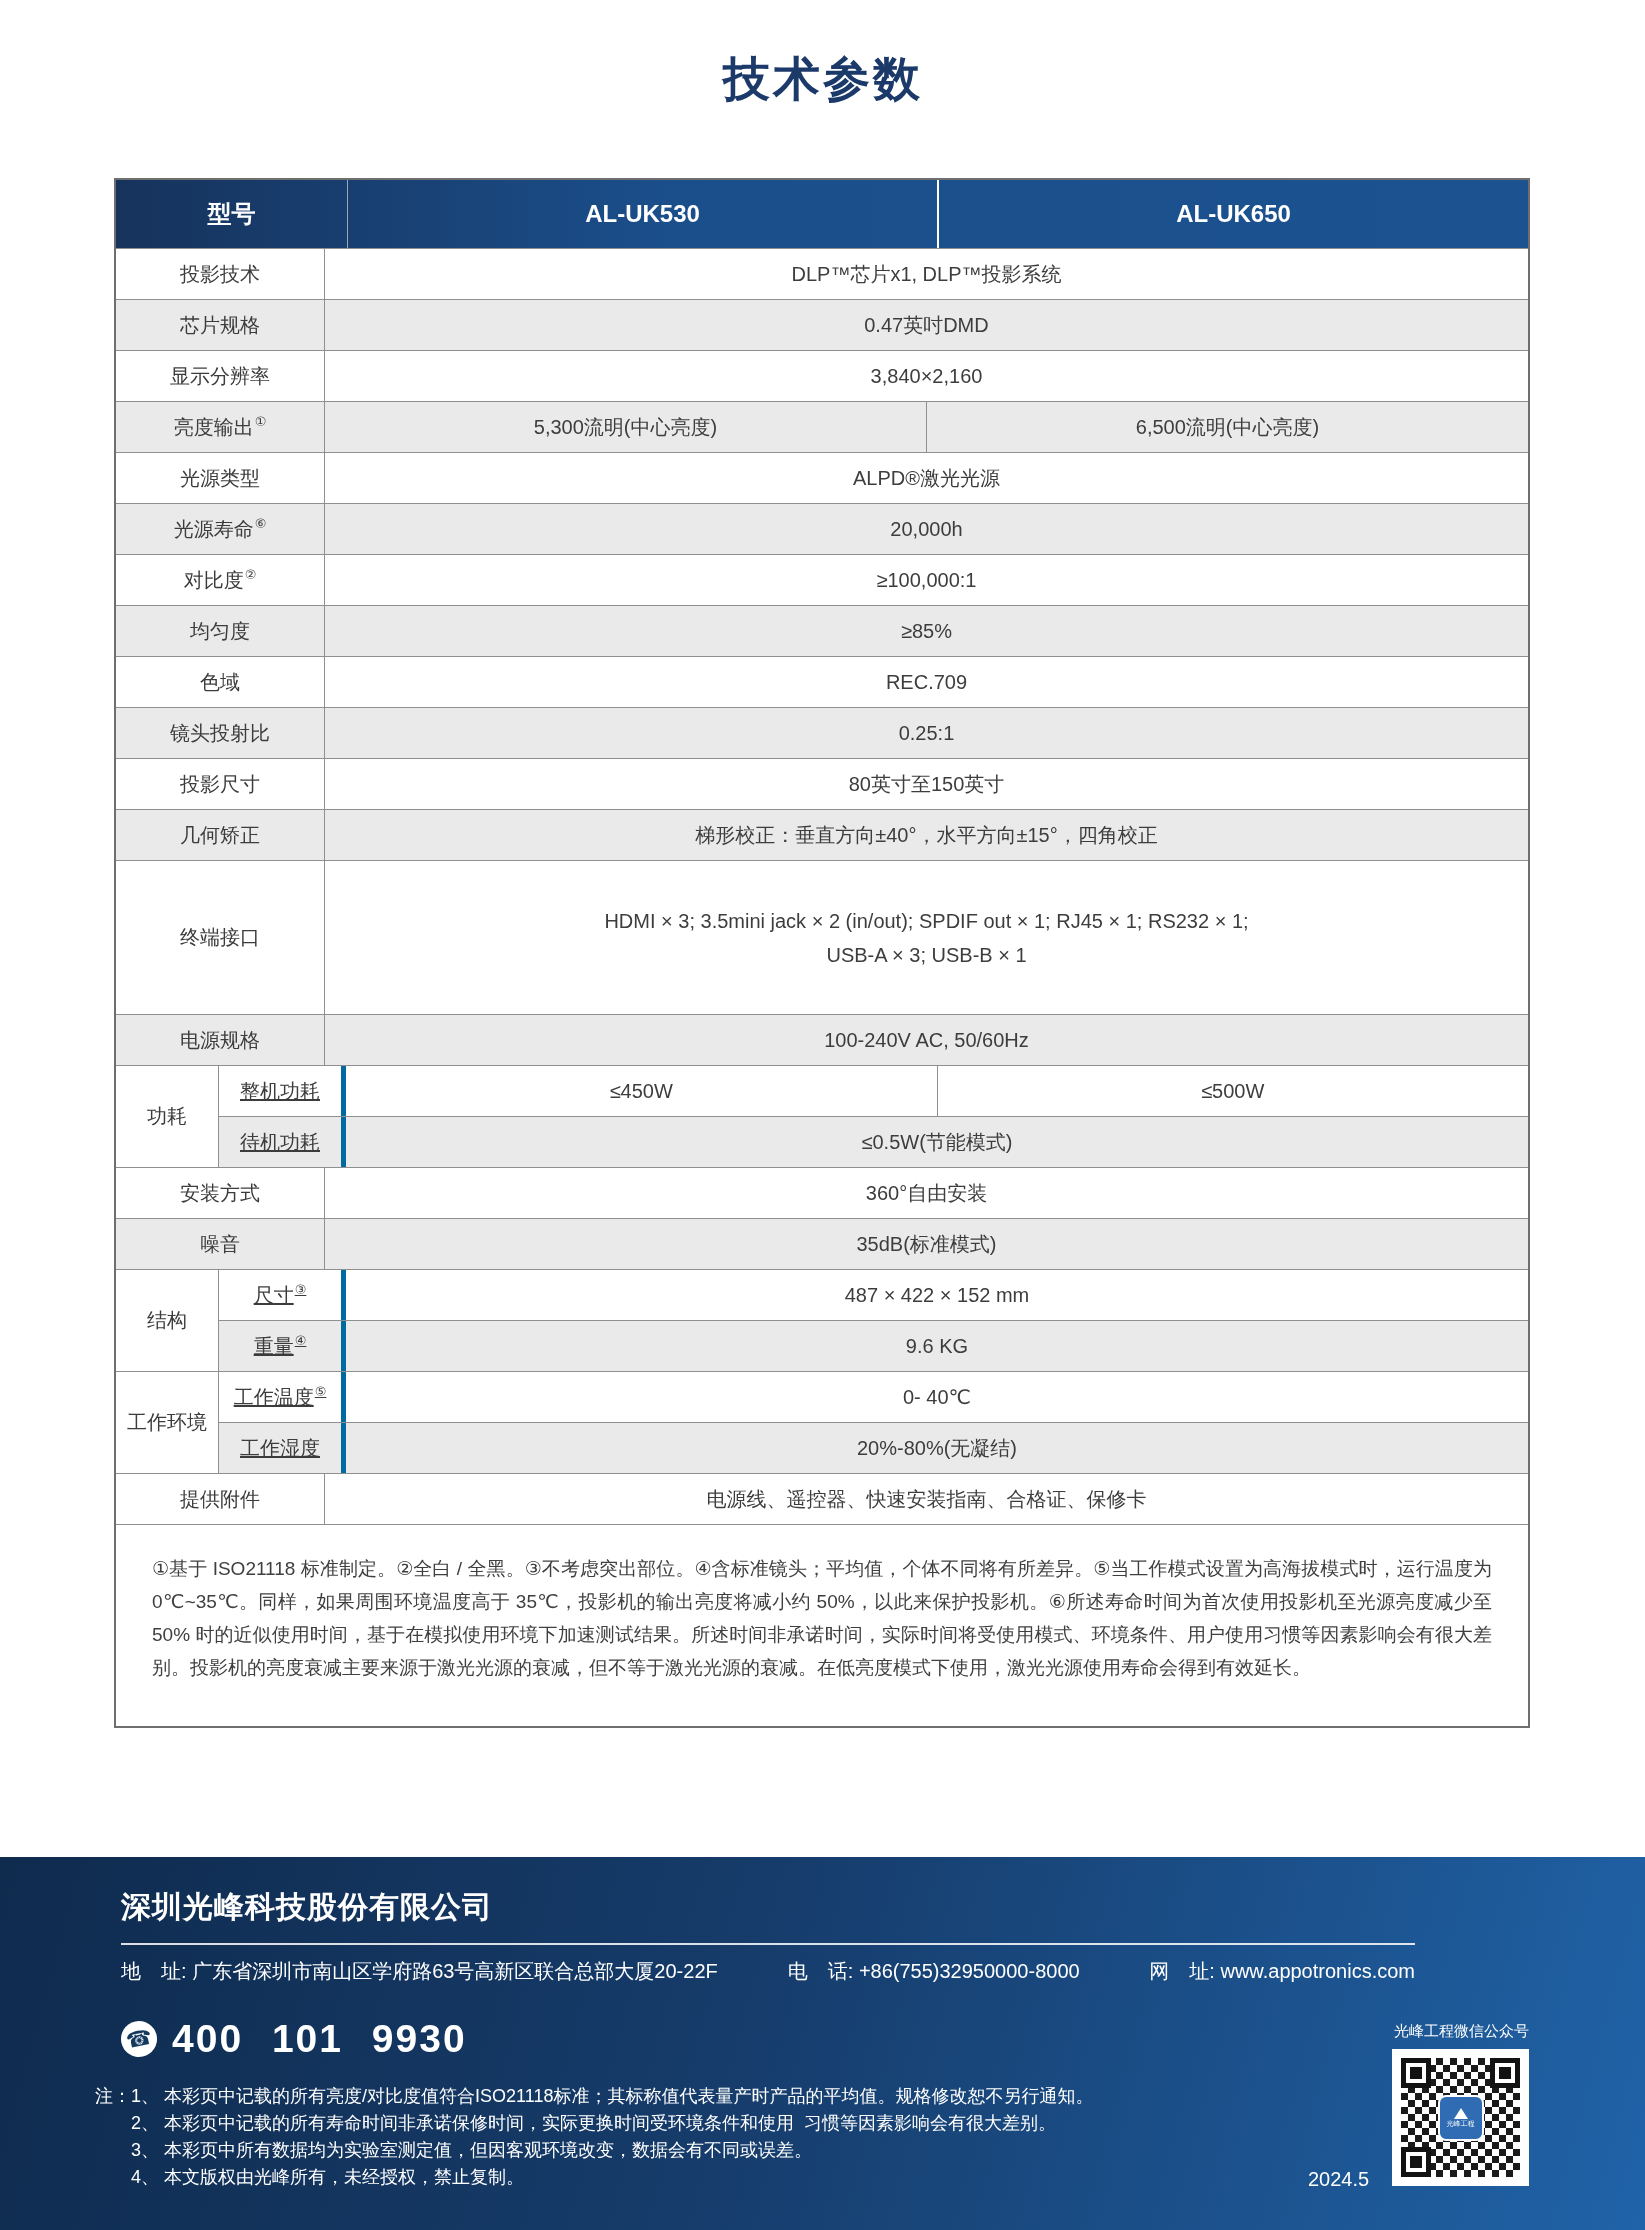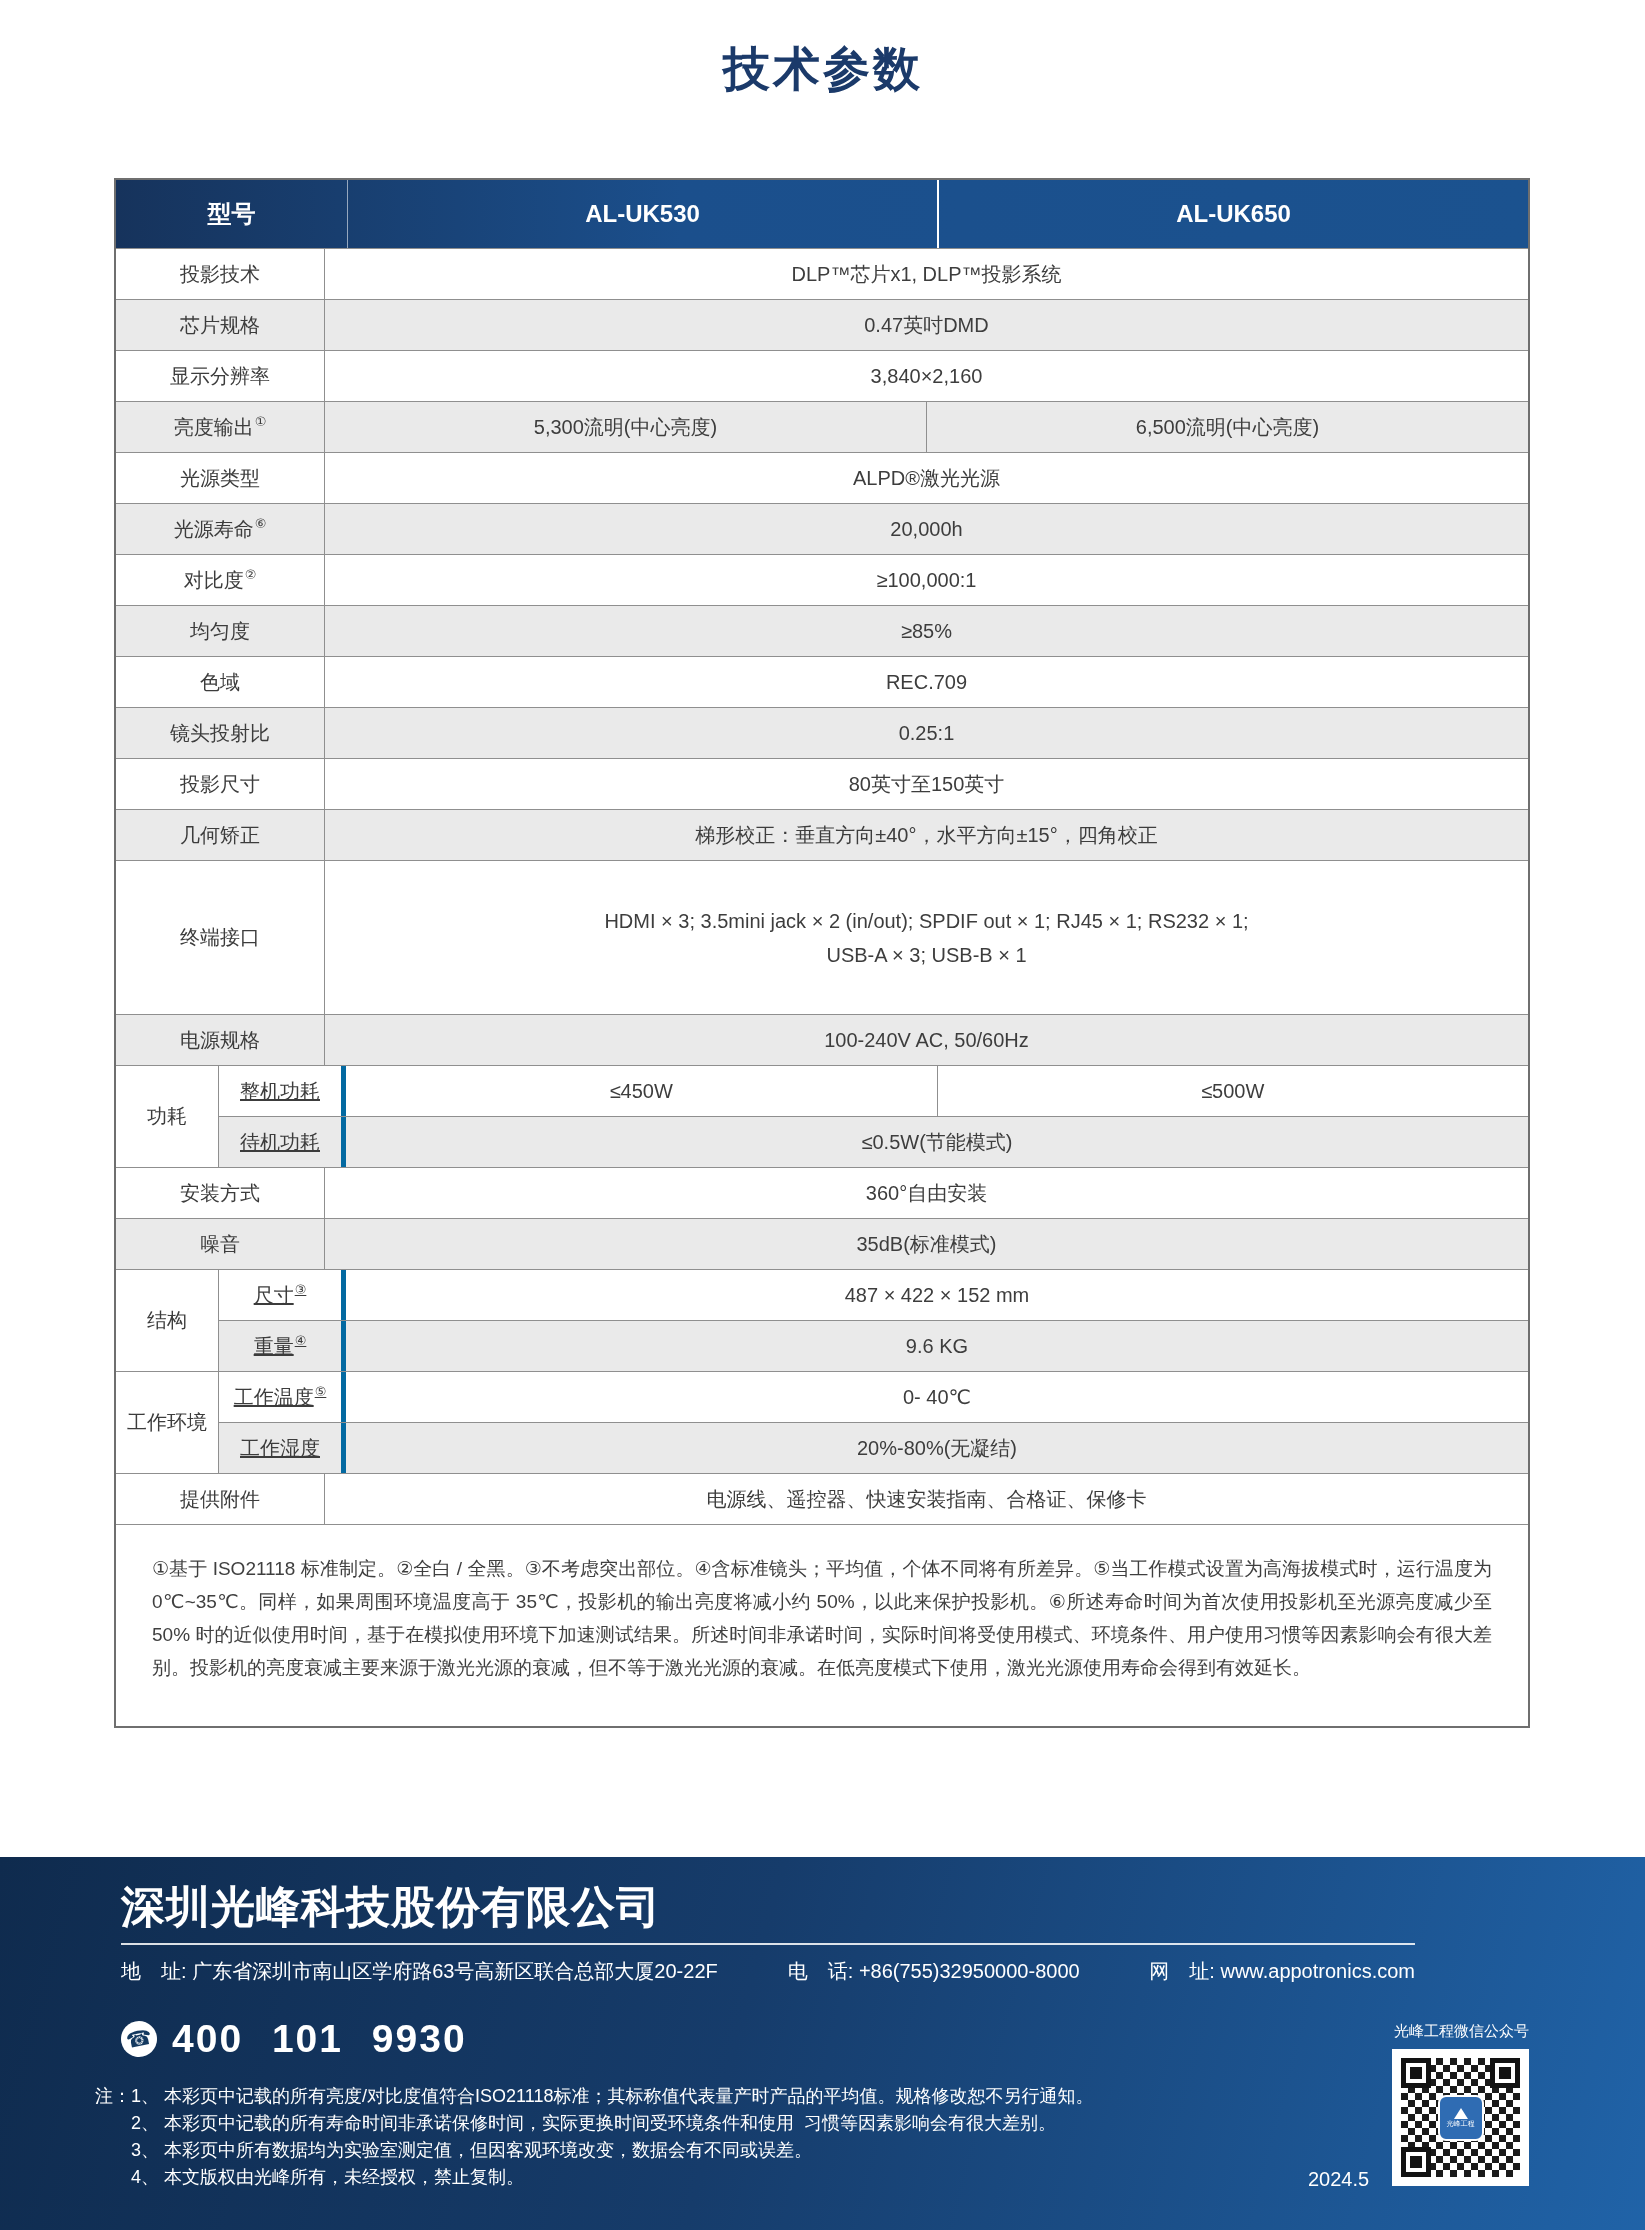--- a/index.html
+++ b/index.html
@@ -1,20 +1,20 @@
 <!DOCTYPE html>
 <html><head>
 <meta charset="utf-8">
 <style>
   html,body{margin:0;padding:0;background:#fff;}
   body{font-family:"Liberation Sans","DejaVu Sans",sans-serif;overflow:hidden;}
   .sheet{position:relative;width:1646px;height:2231px;background:#fff;overflow:hidden;}
 
   
-  .page-title{position:absolute;top:38px;left:0;width:100%;text-align:center;
+  .page-title{position:absolute;top:48px;left:0;width:100%;text-align:center;
     font-size:47px;font-weight:bold;color:#1b3a6a;letter-spacing:3px;}
 
   
   .spec-table{position:absolute;top:178px;left:114px;width:1416px;
     border:2px solid #6f6f6f;box-sizing:border-box;background:#84cc16;}
   .t-header{display:flex;height:68px;
     background:linear-gradient(90deg,#16335c 0%,#1b4f8c 40%,#1b528f 100%);
     color:#fff;font-weight:bold;font-size:24px;}
   .t-header>div{display:flex;align-items:center;justify-content:center;}
   .th-label{width:232px;border-right:1px solid rgba(255,255,255,.55);box-sizing:border-box;}
@@ -47,21 +47,21 @@
     display:flex;align-items:center;justify-content:center;font-size:20px;color:#3c3c3c;text-decoration:underline;}
 
   .t-footnote{border-top:1px solid #8f8f8f;background:#fff;box-sizing:border-box;
     height:202px;padding:27px 36px 0 36px;font-size:19px;line-height:33px;
     color:#3f3f3f;text-align:justify;}
 
   
   .footer{position:absolute;top:1857px;left:0;right:0;bottom:0;
     background:linear-gradient(105deg,#0f2b4e 0%,#163c6b 45%,#2063a8 100%);color:#fff;}
   .f-inner{position:relative;height:100%;box-sizing:border-box;padding:30px 115px 0 121px;}
-  .company-name{font-size:44px;font-weight:bold;line-height:40px;letter-spacing:1px;}
+  .company-name{font-size:30px;font-weight:bold;line-height:40px;letter-spacing:1px;}
   .f-rule{height:2px;background:rgba(255,255,255,.85);margin-top:16px;width:1294px;}
   .contact-row{display:flex;margin-top:13px;font-size:20px;width:1294px;}
   .contact-item{white-space:pre;}
   .contact-phone{margin-left:70px;}
   .contact-web{margin-left:auto;}
   .hotline{display:flex;align-items:center;margin-top:32px;}
   .hotline-icon{width:36px;height:36px;border-radius:50%;background:#fff;color:#14395f;
     display:flex;align-items:center;justify-content:center;font-size:21px;transform:rotate(-12deg);}
   .hotline-number{margin-left:15px;font-size:39px;font-weight:bold;letter-spacing:2px;word-spacing:16px;}
   .notes{display:flex;margin-top:22px;margin-left:-26px;font-size:18px;line-height:27px;}

